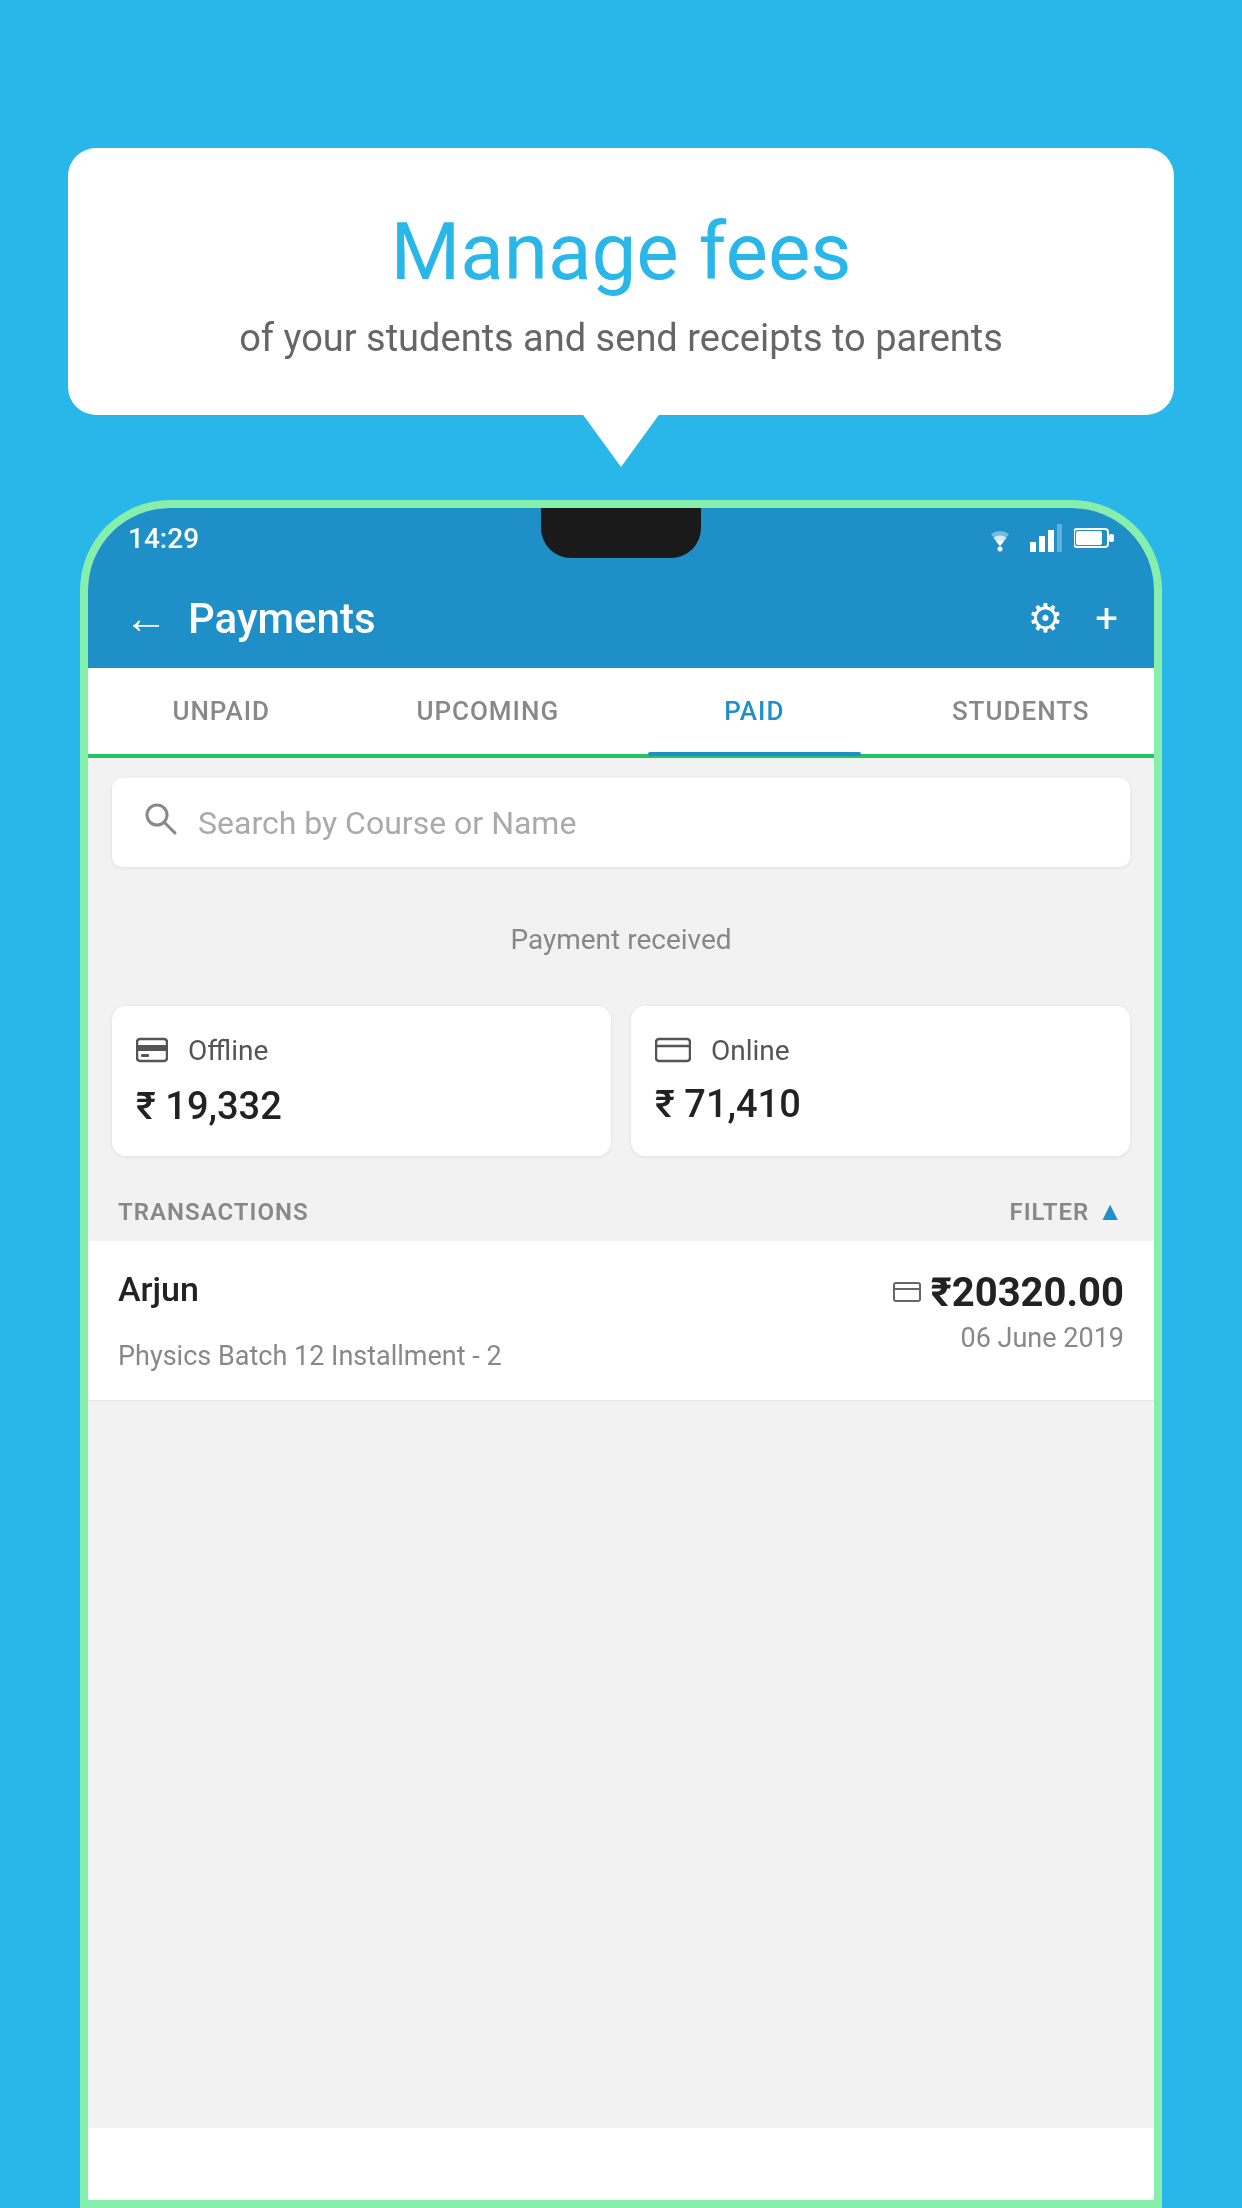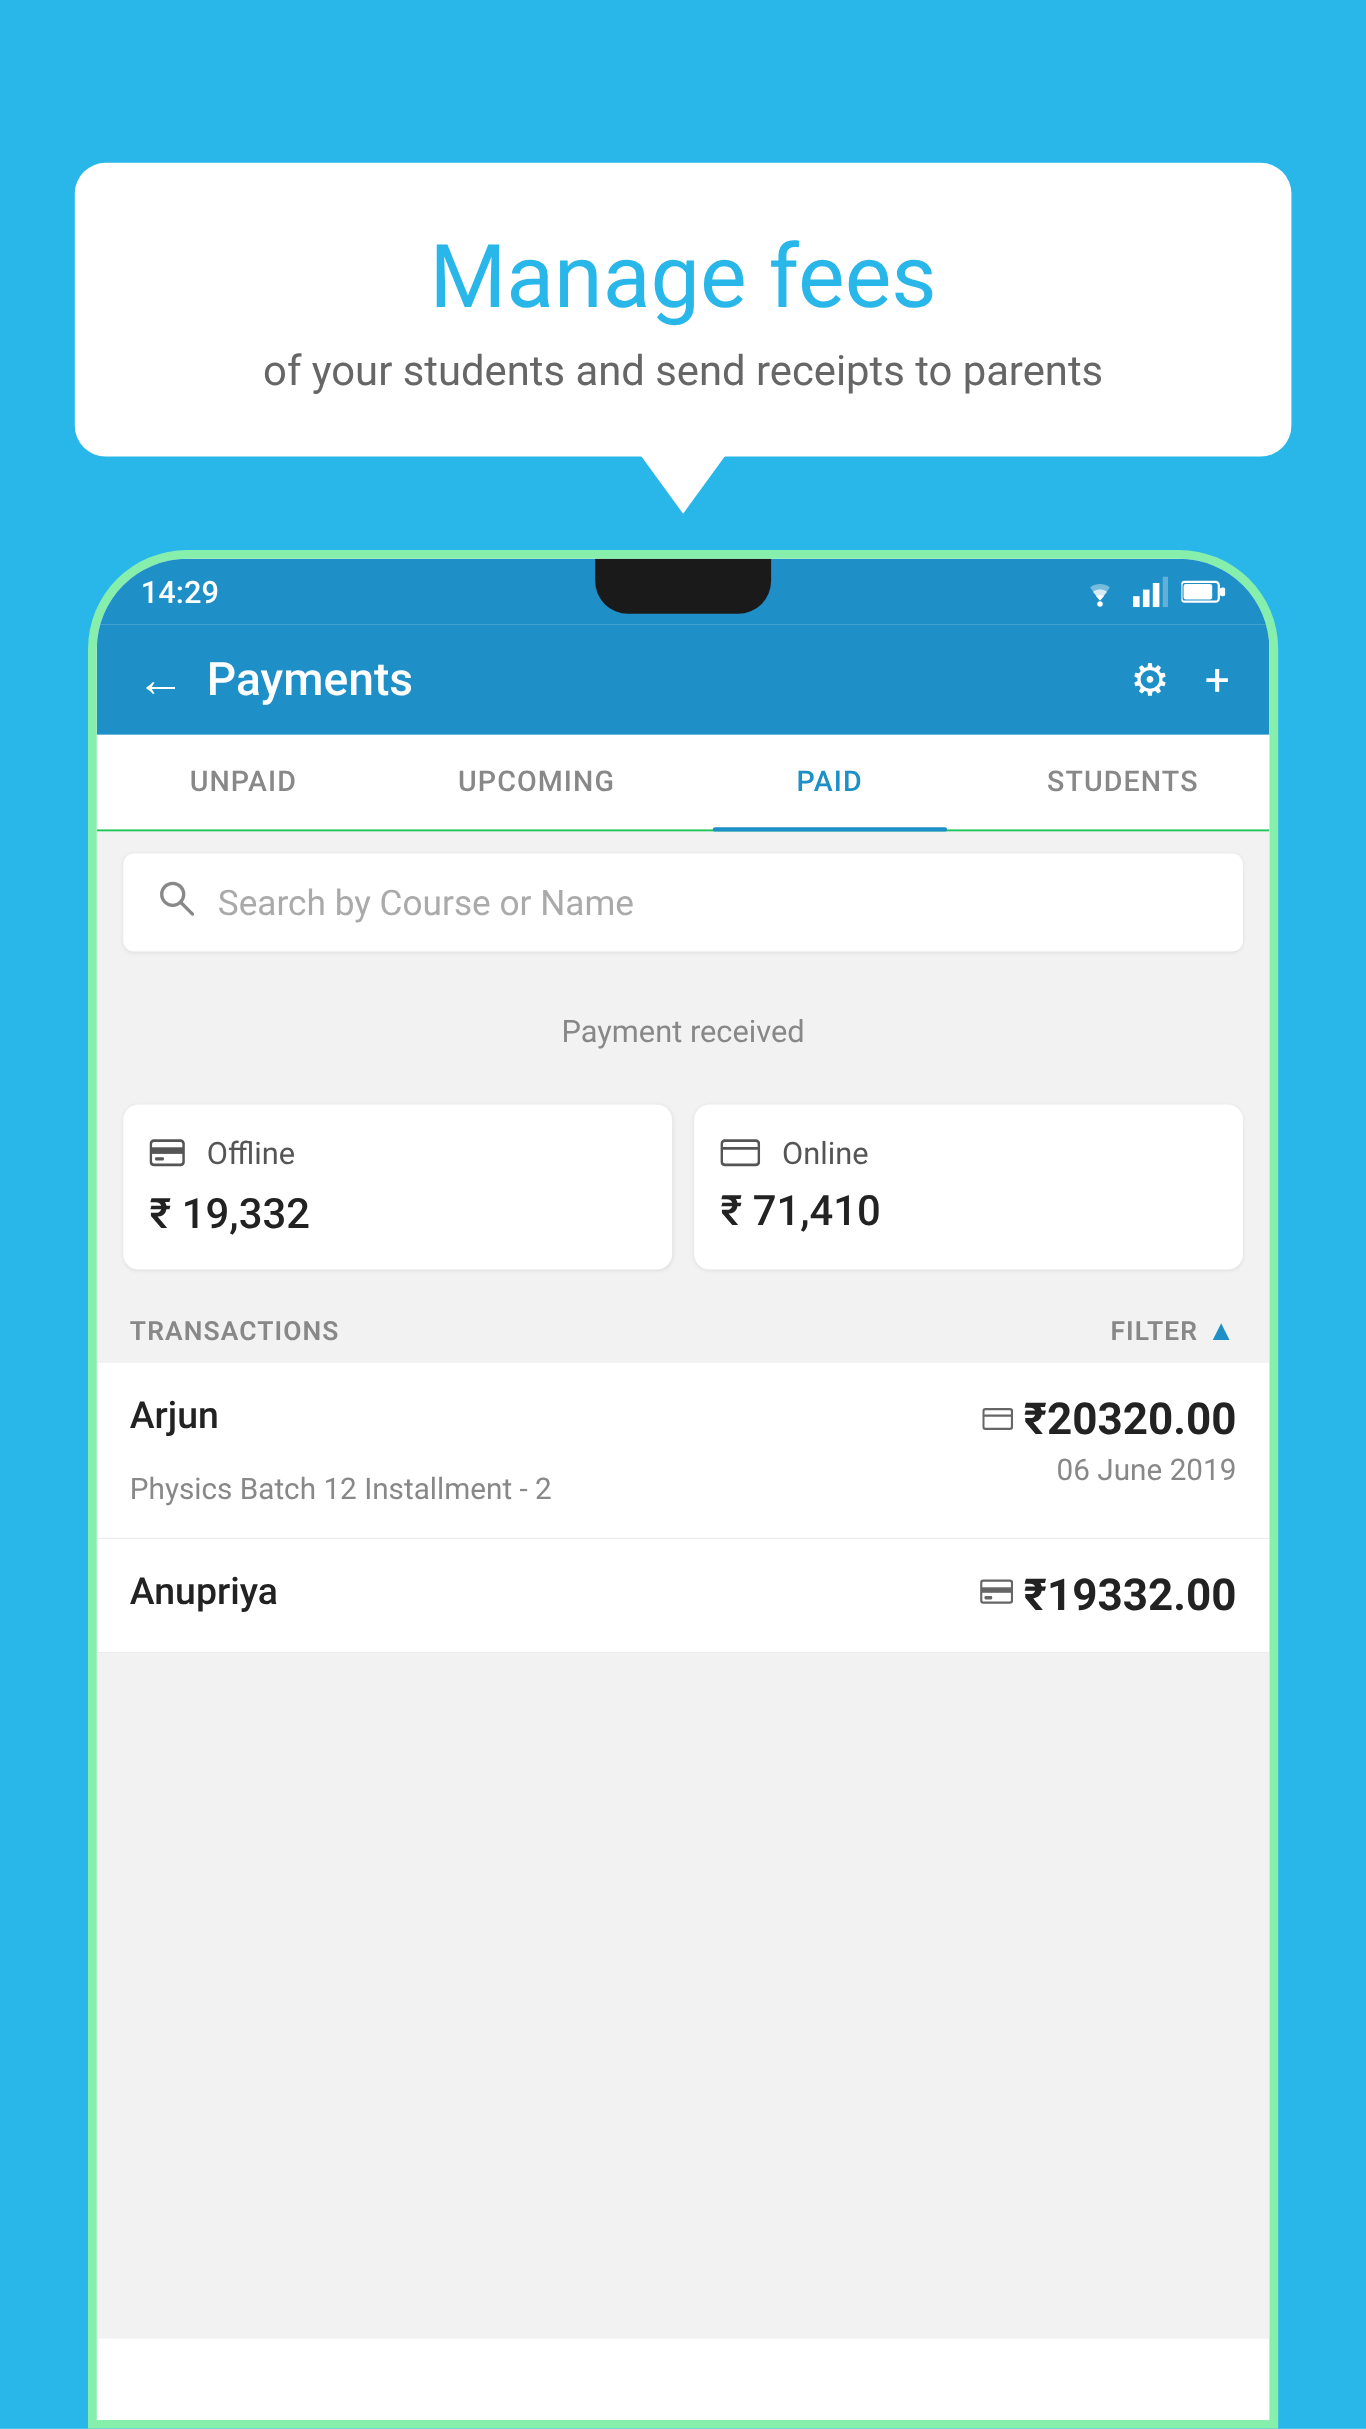--- a/index.html
+++ b/index.html
@@ -131,21 +131,21 @@
     .header-icon {
       font-size: 40px;
       color: white;
       cursor: pointer;
     }
 
     
     .tabs {
       background: white;
       display: flex;
-      border-bottom: 2px solid #22c55e;
+      border-bottom: 4px solid #22c55e;
     }
     .tab {
       flex: 1;
       text-align: center;
       padding: 28px 0;
       font-size: 26px;
       font-weight: 500;
       color: #888;
       letter-spacing: 1px;
       cursor: pointer;
@@ -433,31 +433,16 @@
             </span>
             <span class="transaction-amount">₹20320.00</span>
           </div>
         </div>
         <div class="transaction-row">
           <span class="transaction-detail">Physics Batch 12 Installment - 2</span>
           <span class="transaction-date">06 June 2019</span>
         </div>
       </div>
 
-      <div class="transaction-item">
-        <div class="transaction-row">
-          <span class="transaction-name">Anupriya</span>
-          <div class="transaction-amount-row">
-            <span class="payment-method-icon">
-              <svg width="30" height="28" viewBox="0 0 30 28" fill="none">
-                <rect x="1" y="4" width="28" height="20" rx="2" stroke="#666" stroke-width="2"></rect>
-                <rect x="1" y="10" width="28" height="5" fill="#666"></rect>
-                <rect x="4" y="18" width="7" height="3" rx="1" fill="#666"></rect>
-              </svg>
-            </span>
-            <span class="transaction-amount">₹19332.00</span>
-          </div>
-        </div>
-      </div>
 
     </div>
   </div>
 </div>
 
 </body></html>

